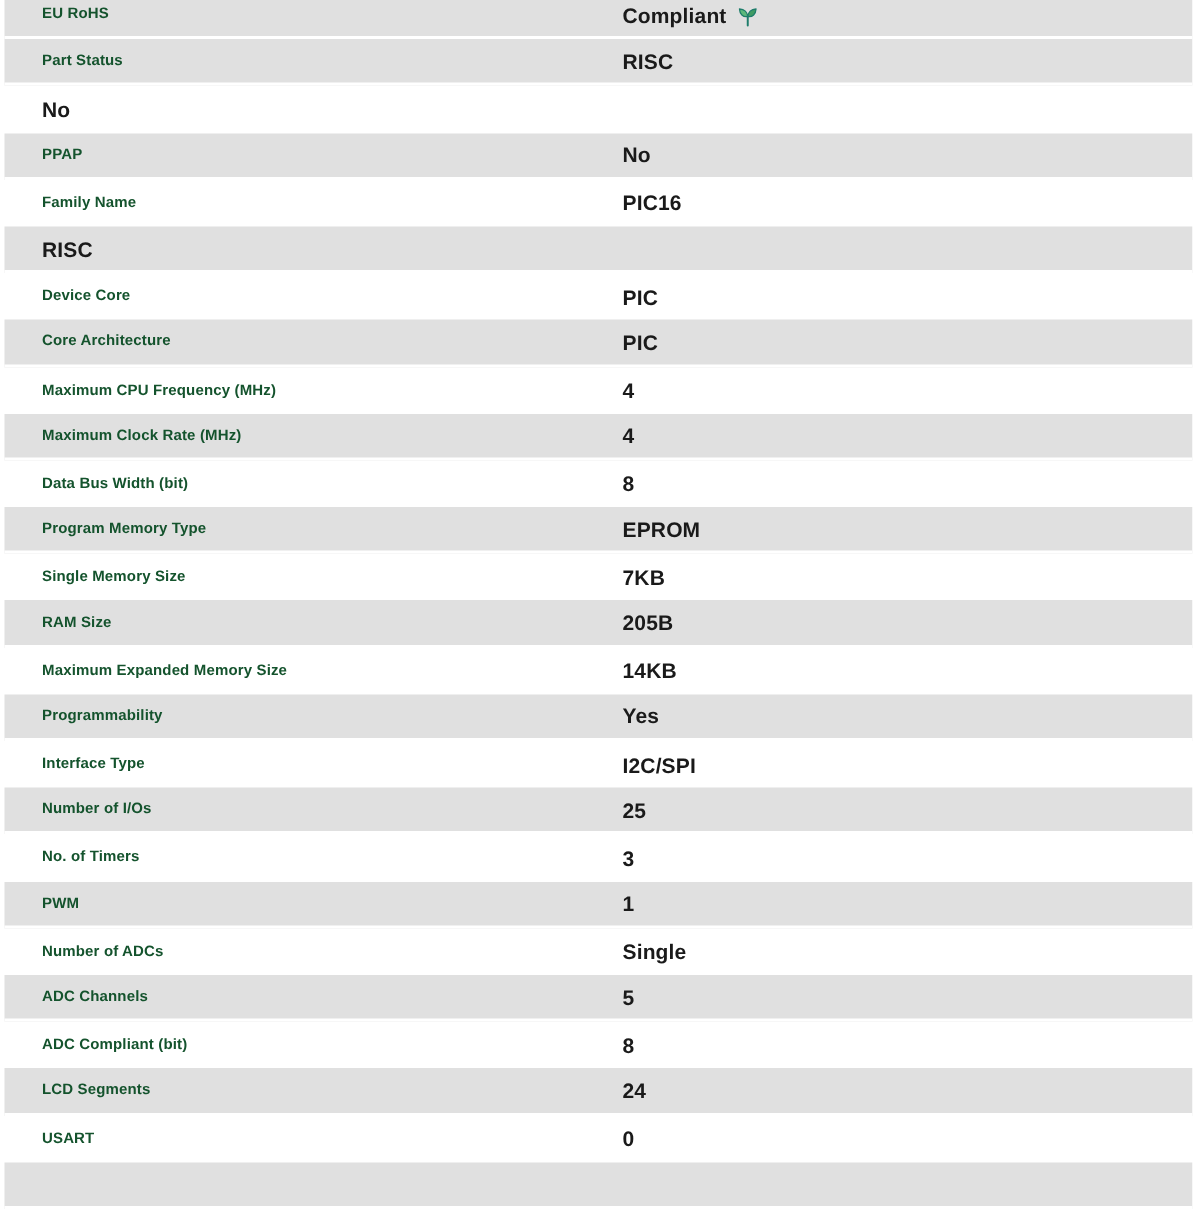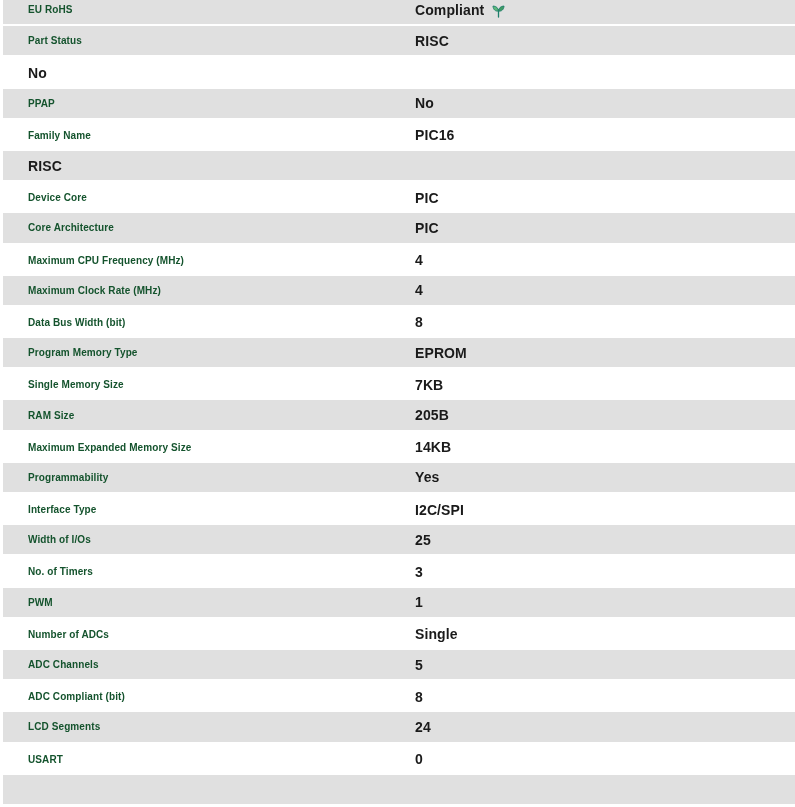--- a/index.html
+++ b/index.html
@@ -197,21 +197,21 @@
 
   <div class="row">
     <div class="cell label">Interface Type</div>
     <div class="cell value">
       <span class="value-text">I2C/SPI</span>
 
     </div>
   </div>
 
   <div class="row stripe">
-    <div class="cell label">Width of I/Os</div>
+    <div class="cell label">Number of I/Os</div>
     <div class="cell value">
       <span class="value-text">25</span>
 
     </div>
   </div>
 
   <div class="row">
     <div class="cell label">No. of Timers</div>
     <div class="cell value">
       <span class="value-text">3</span>

